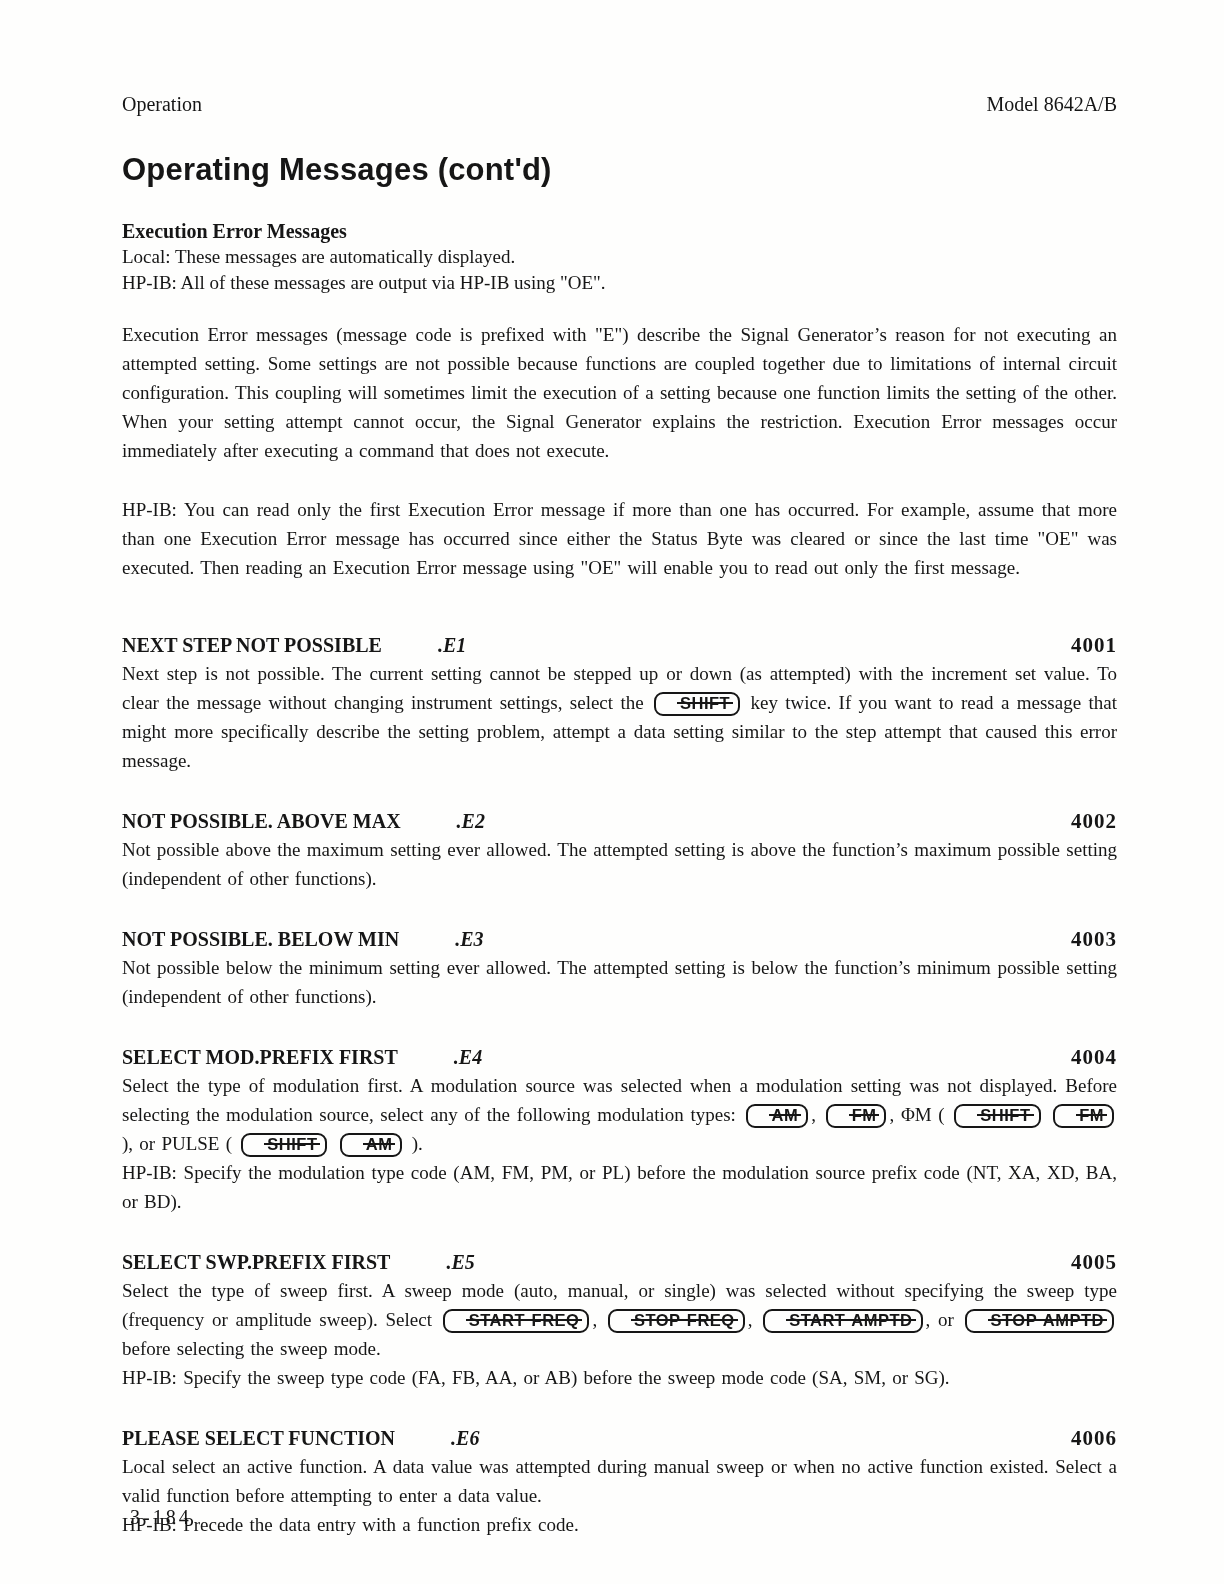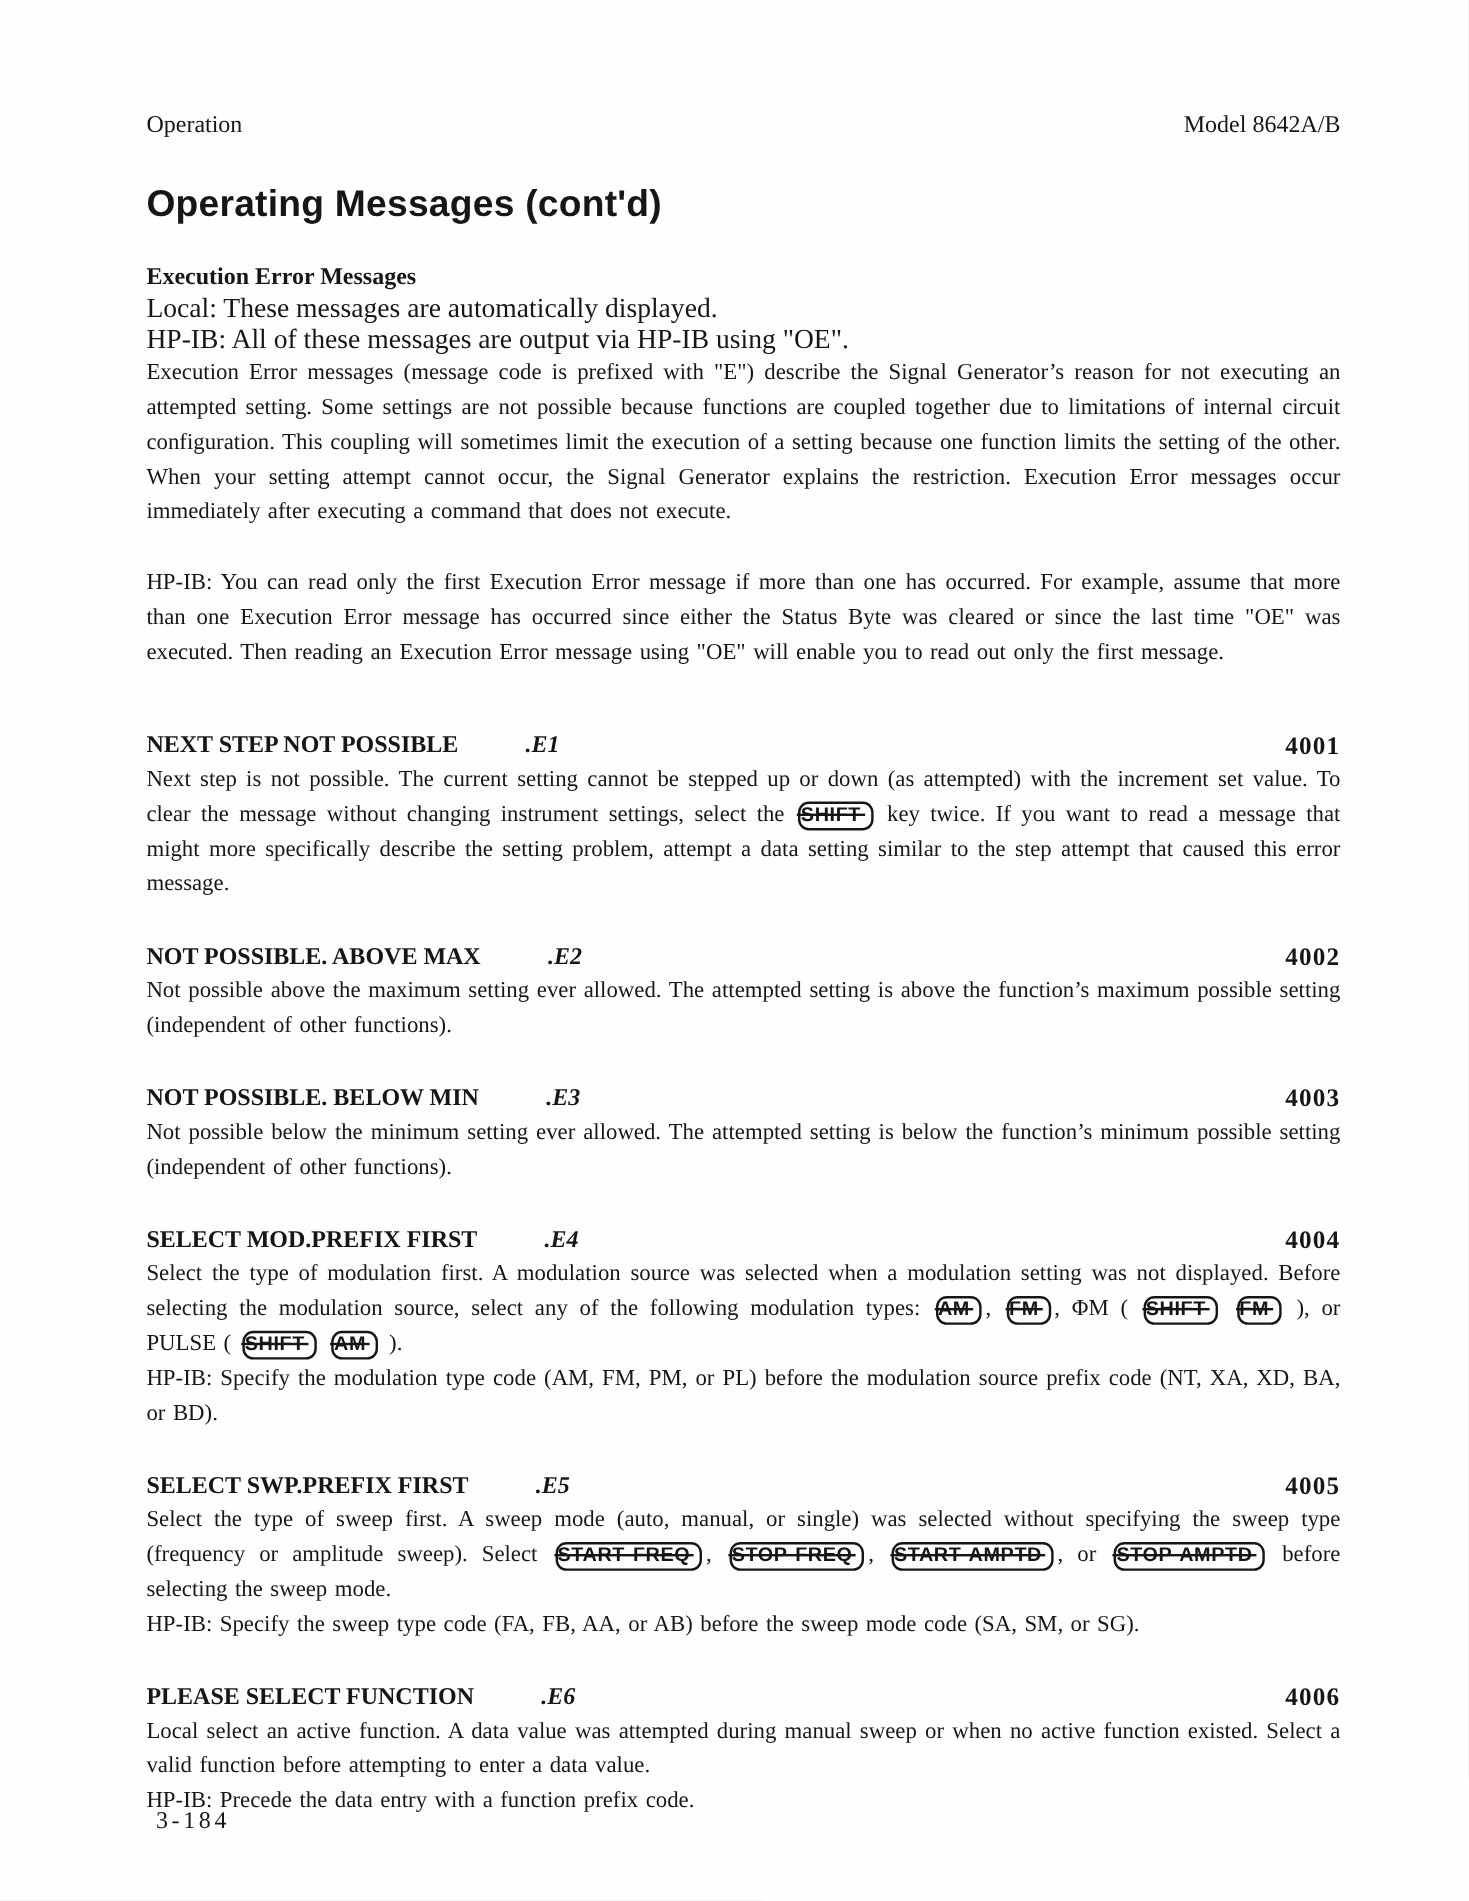--- a/index.html
+++ b/index.html
@@ -25,43 +25,43 @@
     font-size:31px;
     letter-spacing:0.2px;
   }
   .sec-head{
     margin-top:30px;
     font-weight:bold;
     font-size:20px;
     line-height:26px;
   }
   .mode-line{
-    font-size:23px;line-height:26px;
+    font-size:19px;line-height:26px;
   }
   .body-par{
     font-size:19px;line-height:29px;
     text-align:justify;
     word-spacing:1.5px;
     margin:0;
   }
-  .par1{}
+  .par1{margin-top:24px;}
   .par2{margin-top:30px;}
   .errors{margin-top:50px;}
   .err-block{margin-bottom:33px;}
   .err-head{
     display:flex;align-items:flex-end;
     font-weight:bold;font-size:20px;line-height:27px;
   }
   .err-code{margin-left:56px;font-style:italic;}
   .err-num{margin-left:auto;font-size:21px;letter-spacing:1px;}
   .keycap{
     display:inline-block;
     border:2px solid #161616;
     border-radius:9px;
-    padding:0 8px 1px 0;
+    padding:0 8px 1px 24px;
     margin:0 3px;
     font-family:"Liberation Sans", sans-serif;
     font-weight:bold;
     font-size:16.5px;
     line-height:19px;
     white-space:nowrap;
     vertical-align:baseline;
     position:relative;
   }
   .keylabel{position:relative;display:inline-block;letter-spacing:0.5px;}

